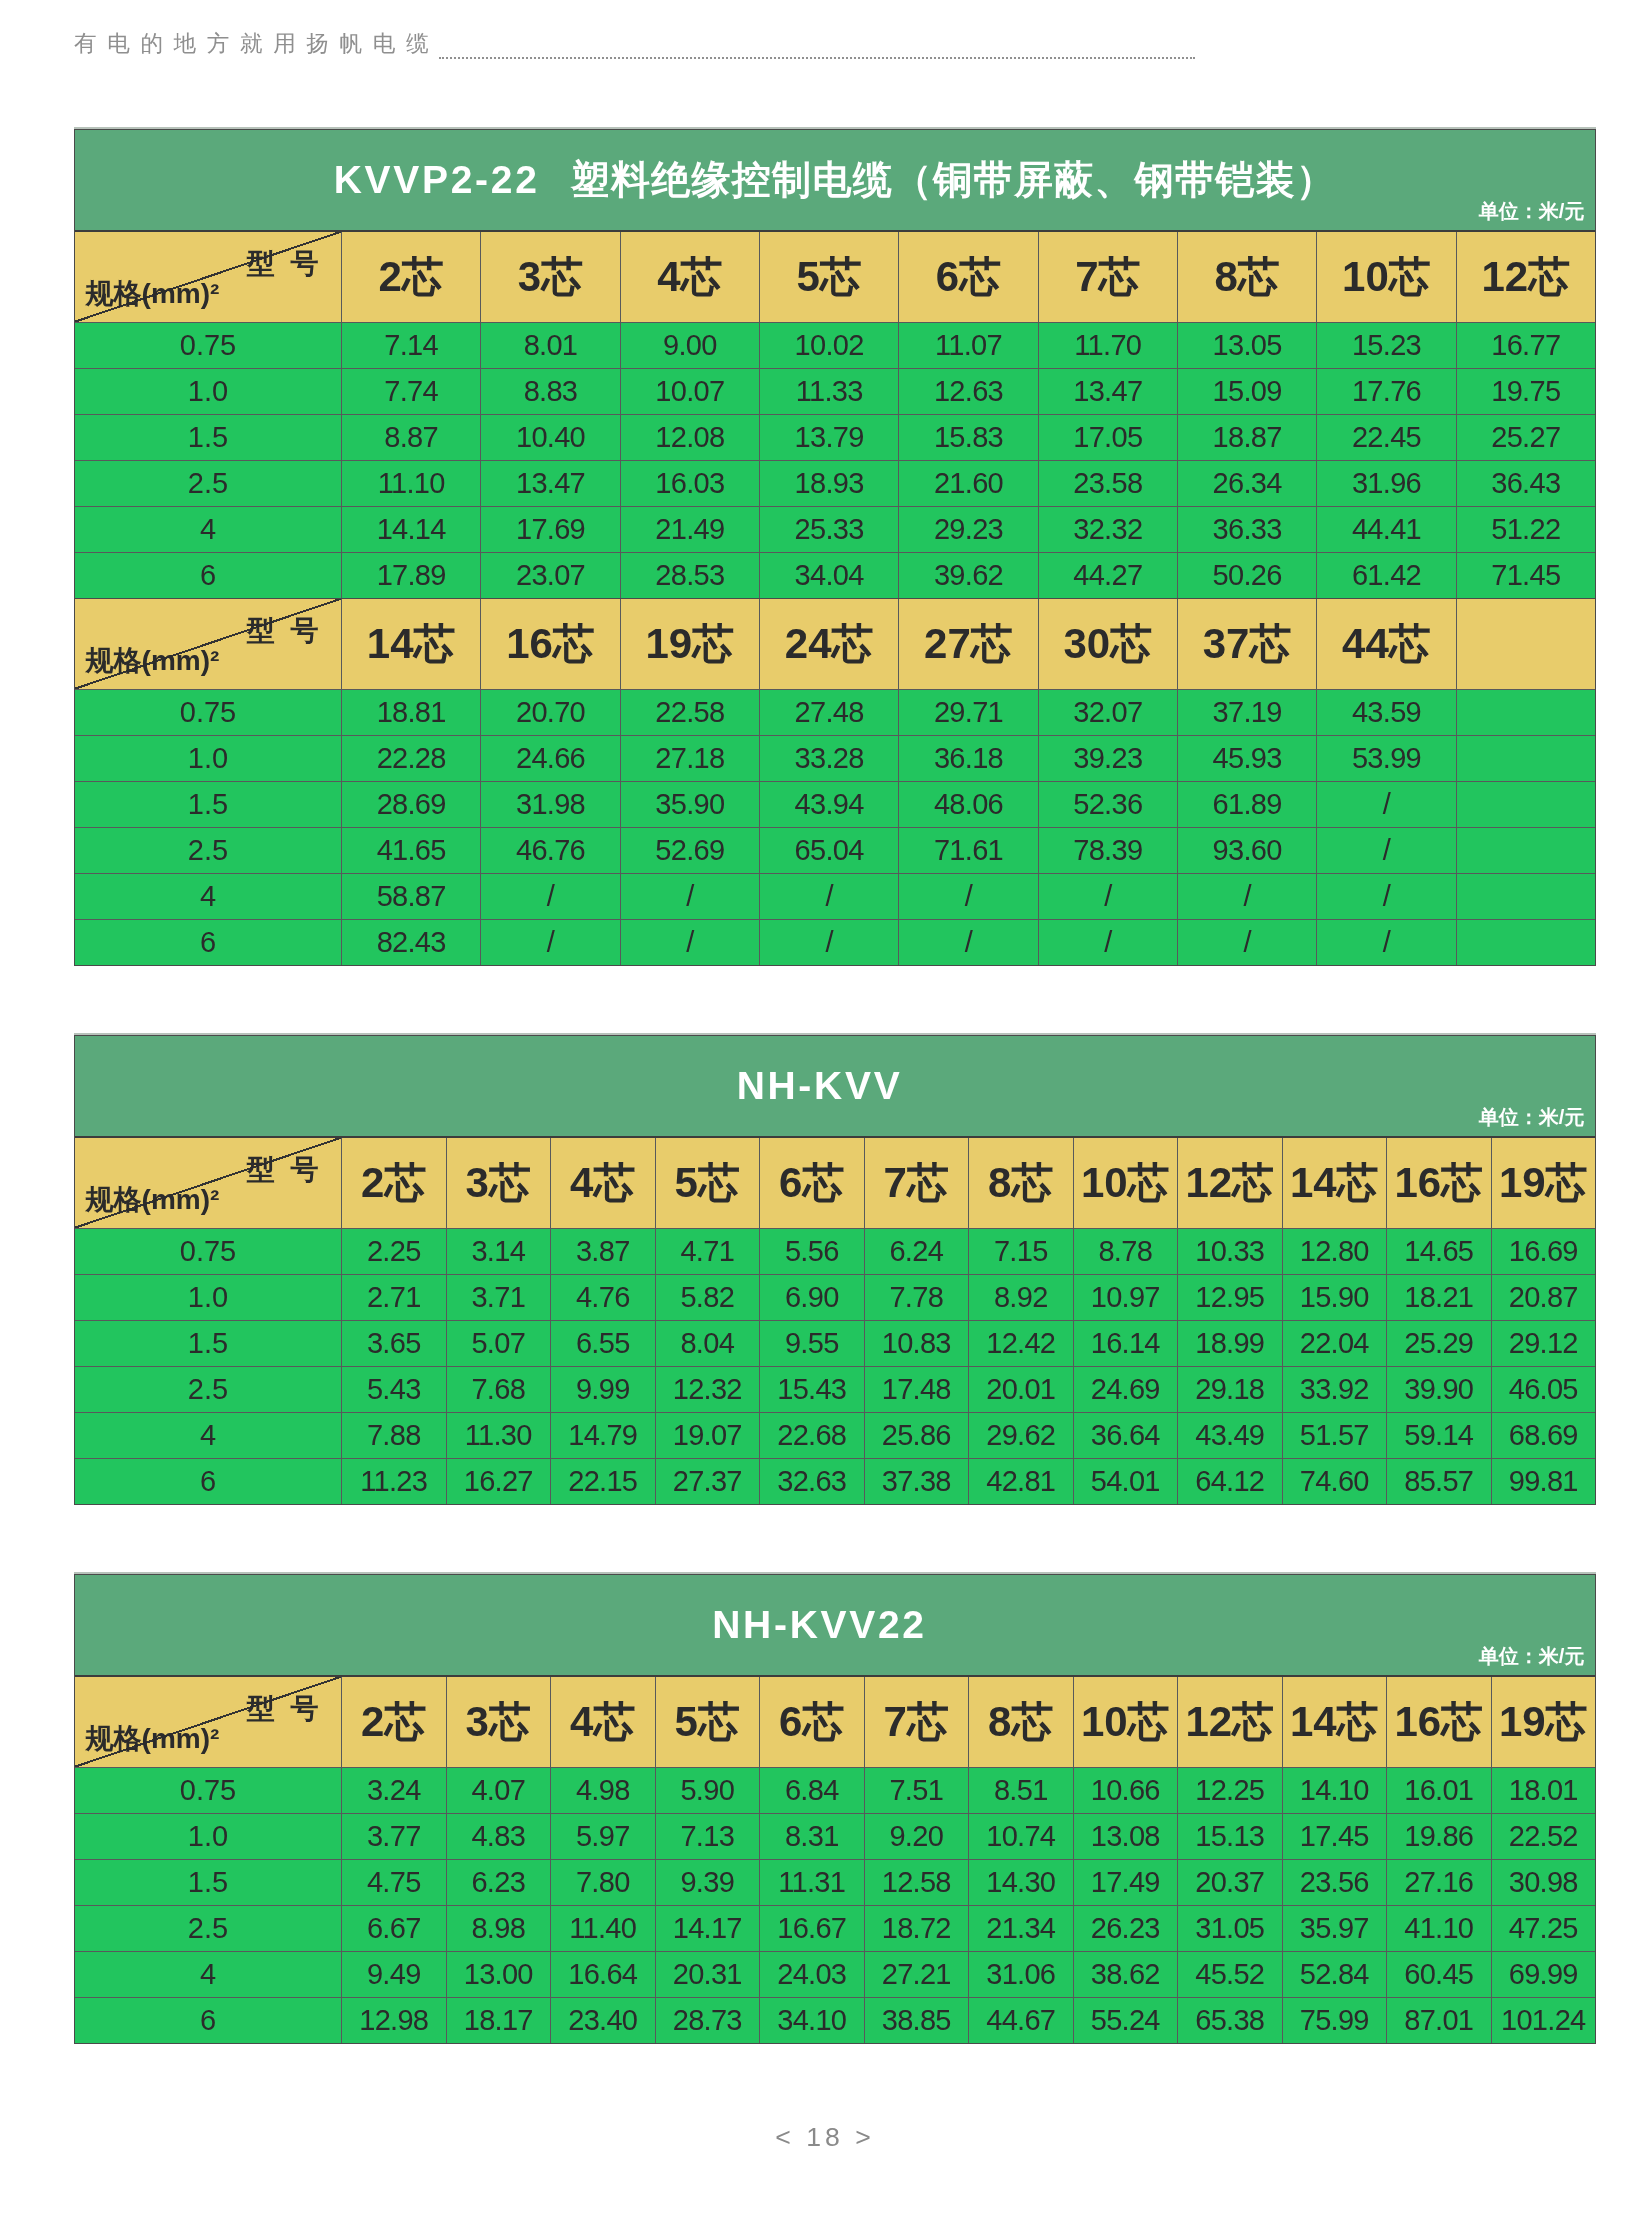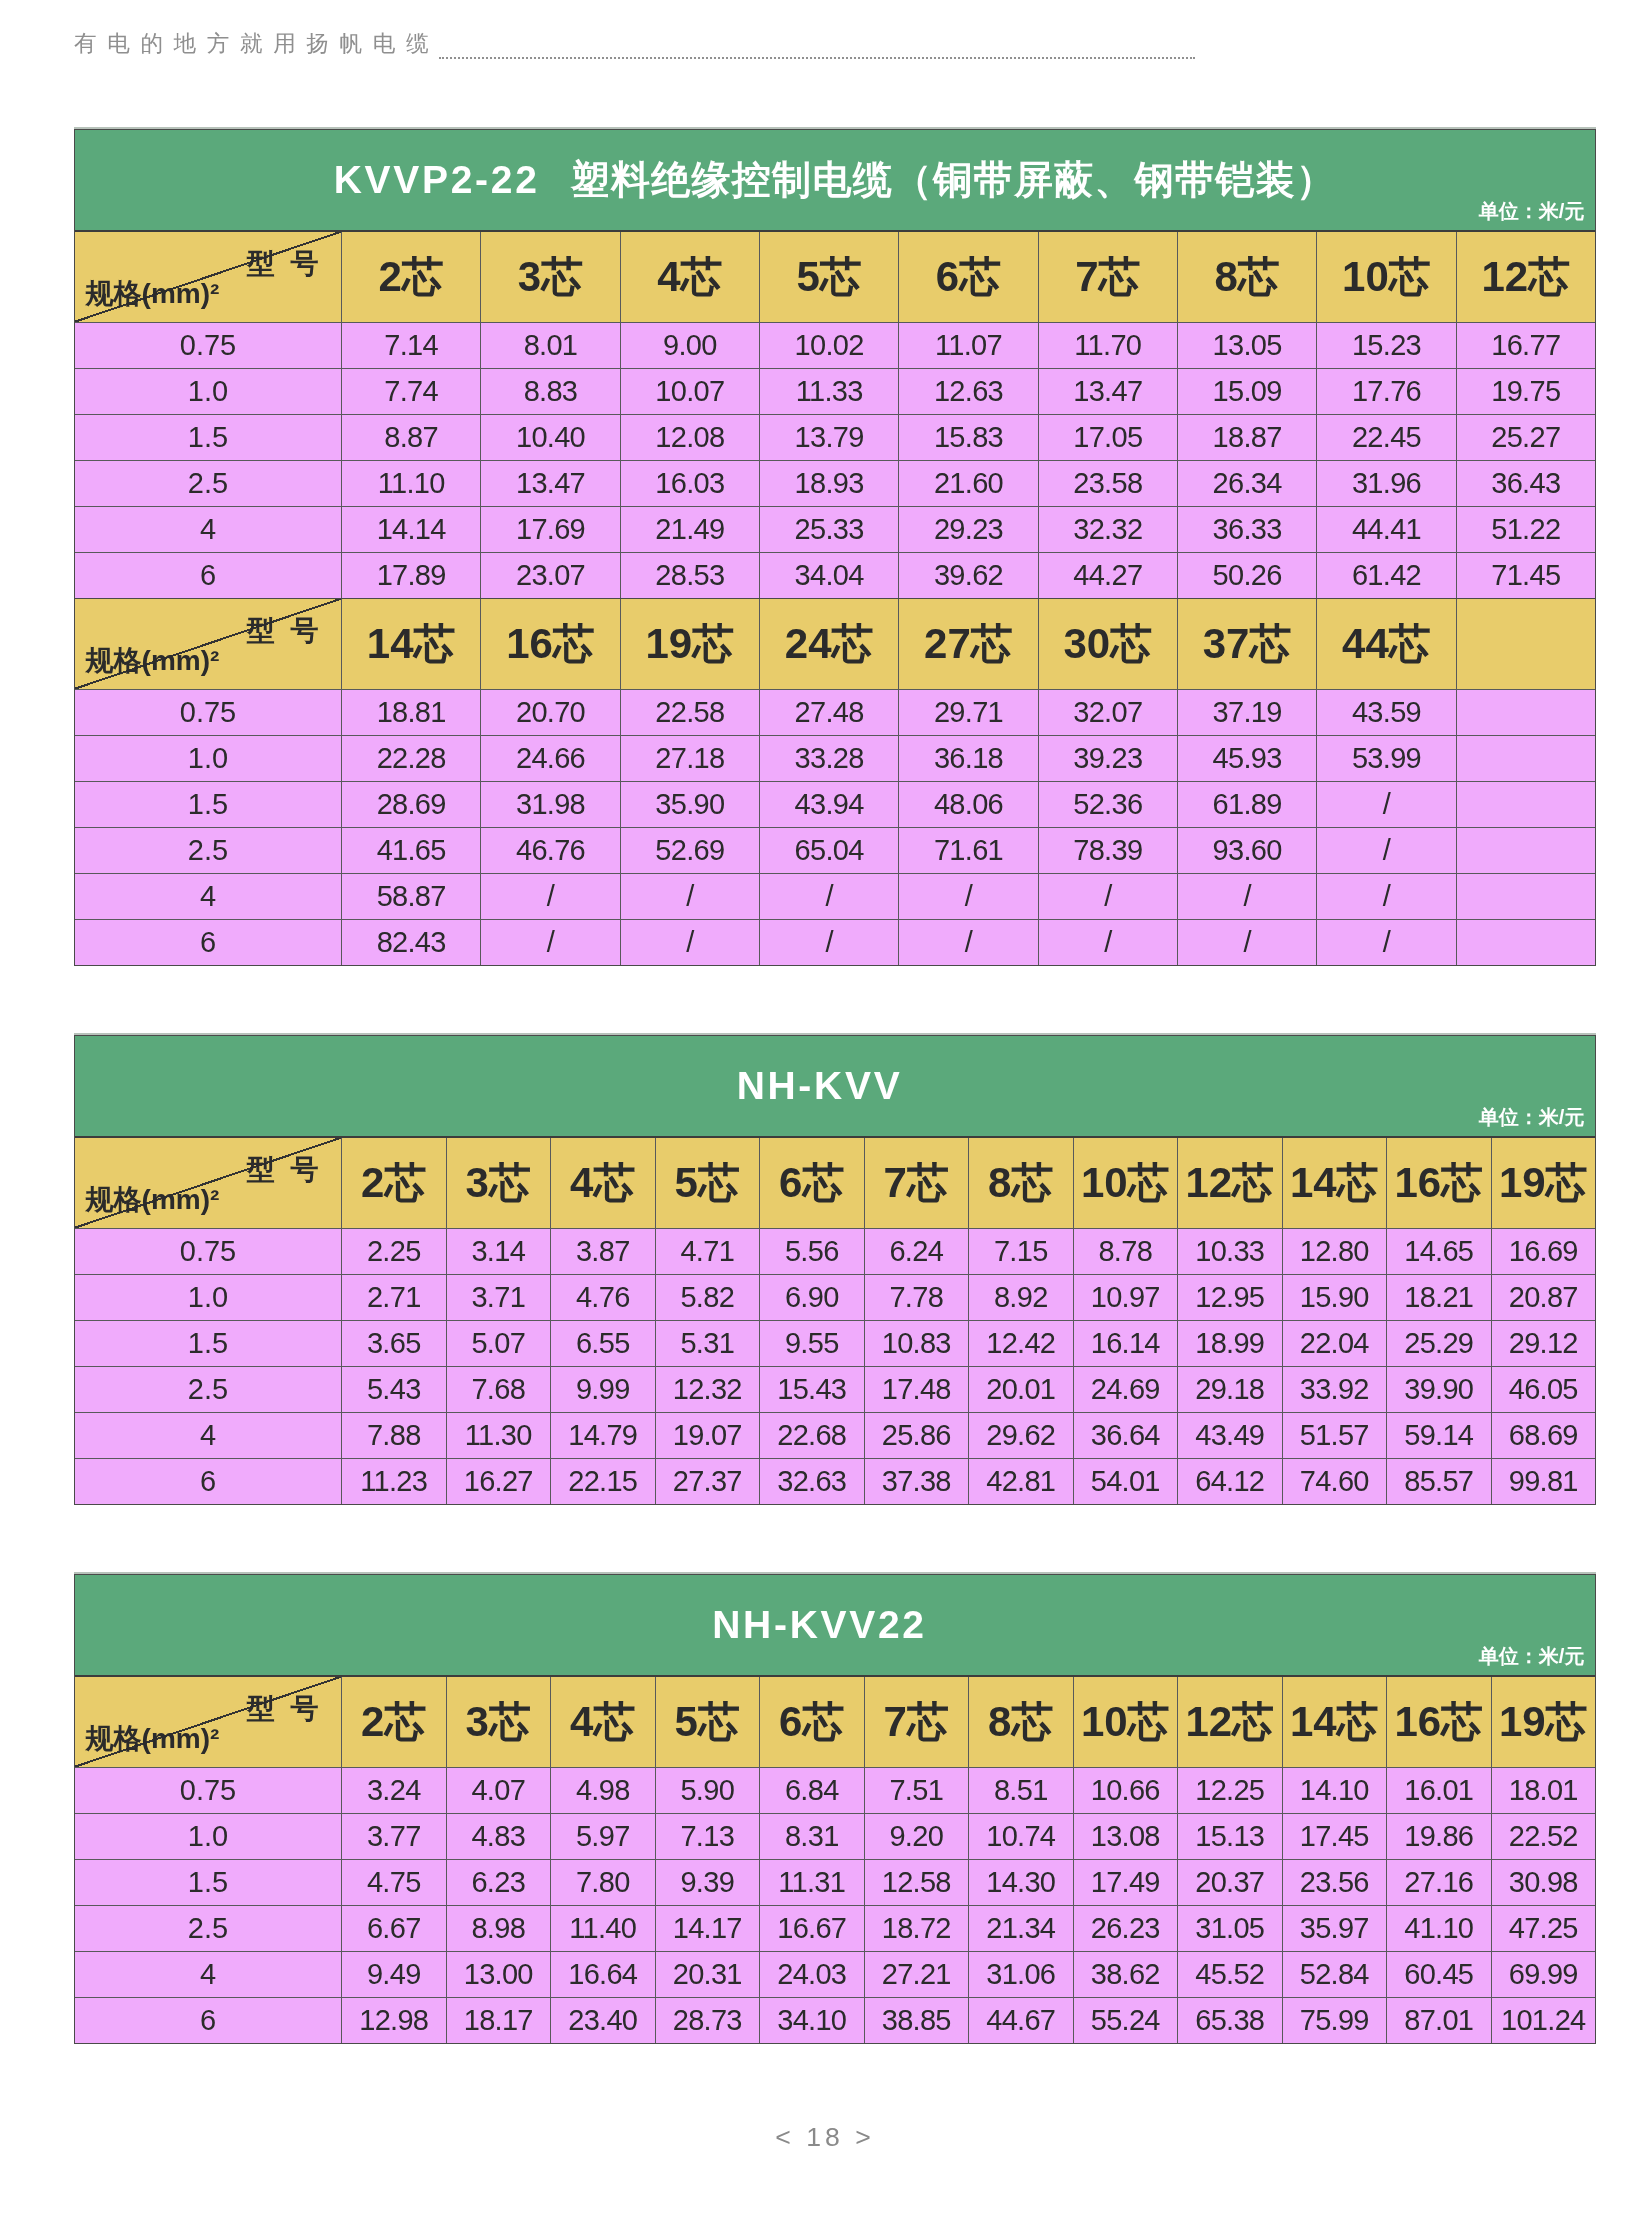--- a/index.html
+++ b/index.html
@@ -22,21 +22,21 @@
     display:flex;align-items:center;justify-content:center;
     border-bottom:2px solid #3c3c3c;
   }
   .title-text{color:#ffffff;font-size:39px;font-weight:bold;letter-spacing:1.3px;white-space:nowrap;text-align:right;}
   .title-model{margin-right:31px;letter-spacing:2.7px;}
   .unit-label{position:absolute;right:10.6px;bottom:5.3px;color:#ffffff;font-size:20px;font-weight:bold;}
 
   .row{display:flex;align-items:stretch;}
   .header-row{height:90px;background:#e8cc6b;border-top:1.3px solid #4a4a4a;}
   .table-title + .sections .header-row:first-child{border-top:none;}
-  .data-row{height:45px;background:#f0abfc;border-top:1.3px solid #58595b;}
+  .data-row{height:45px;background:#22c55e;border-top:1.3px solid #58595b;}
 
   .cell{display:flex;align-items:center;justify-content:center;border-left:1.3px solid #58595b;min-width:0;}
   .row .cell:first-child{border-left:none;}
 
   .corner-cell{
     width:266px;flex:0 0 266px;position:relative;
     background-image:linear-gradient(to bottom right,
       rgba(0,0,0,0) calc(50% - 1.3px),#333333 calc(50% - 1.3px),
       #333333 calc(50% + 0.7px),rgba(0,0,0,0) calc(50% + 0.7px));
   }
@@ -295,21 +295,21 @@
           <div class="cell price-cell">12.95</div>
           <div class="cell price-cell">15.90</div>
           <div class="cell price-cell">18.21</div>
           <div class="cell price-cell">20.87</div>
         </div>
         <div class="row data-row">
           <div class="cell spec-cell">1.5</div>
           <div class="cell price-cell">3.65</div>
           <div class="cell price-cell">5.07</div>
           <div class="cell price-cell">6.55</div>
-          <div class="cell price-cell">5.31</div>
+          <div class="cell price-cell">8.04</div>
           <div class="cell price-cell">9.55</div>
           <div class="cell price-cell">10.83</div>
           <div class="cell price-cell">12.42</div>
           <div class="cell price-cell">16.14</div>
           <div class="cell price-cell">18.99</div>
           <div class="cell price-cell">22.04</div>
           <div class="cell price-cell">25.29</div>
           <div class="cell price-cell">29.12</div>
         </div>
         <div class="row data-row">

